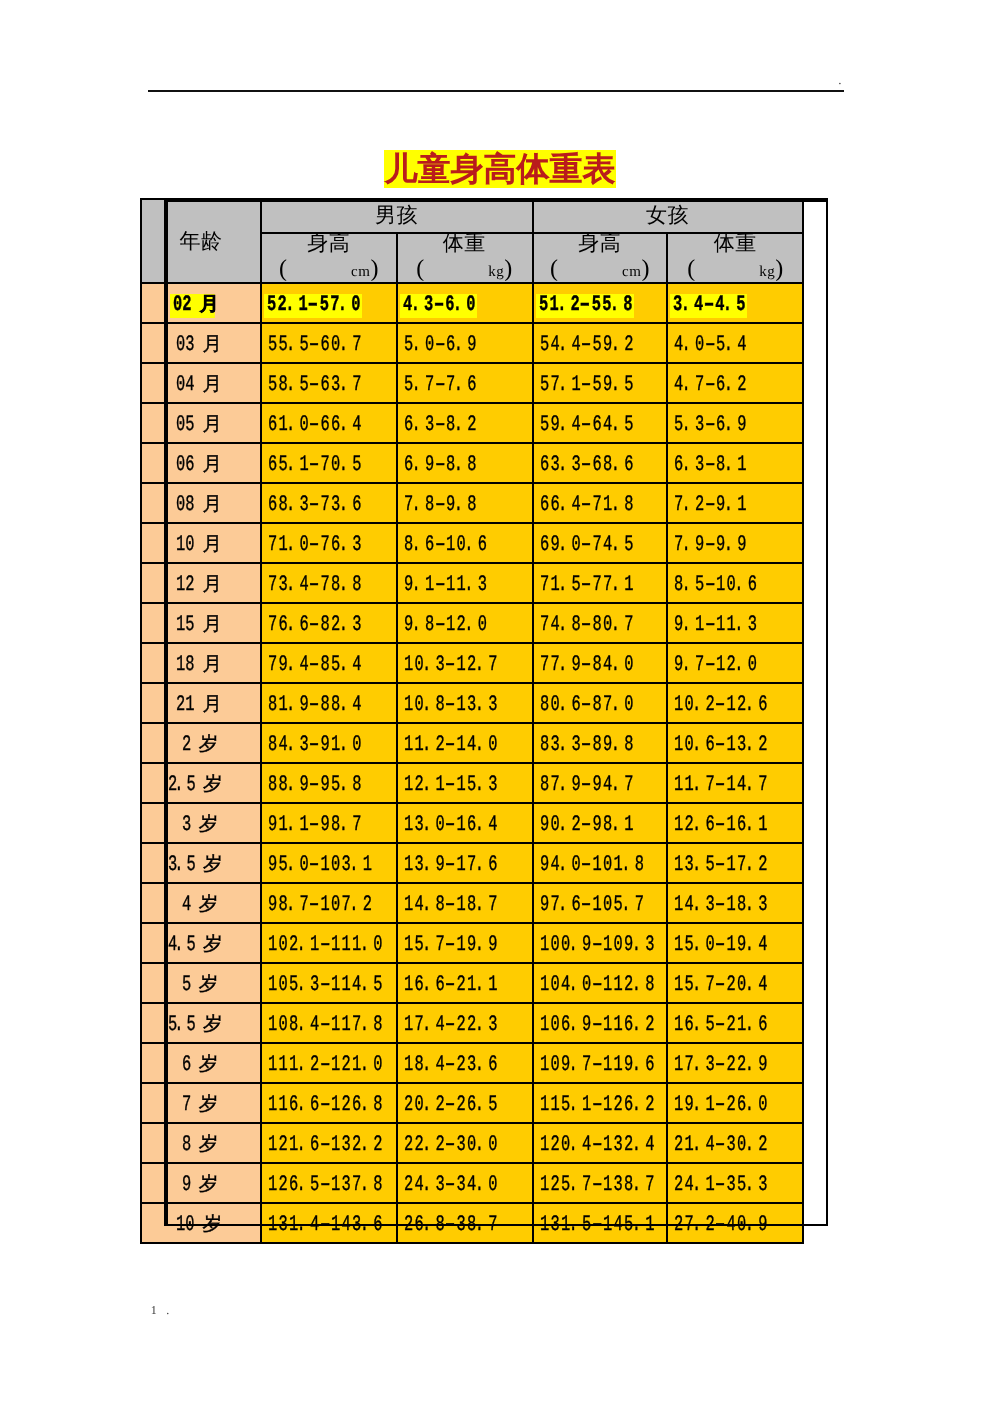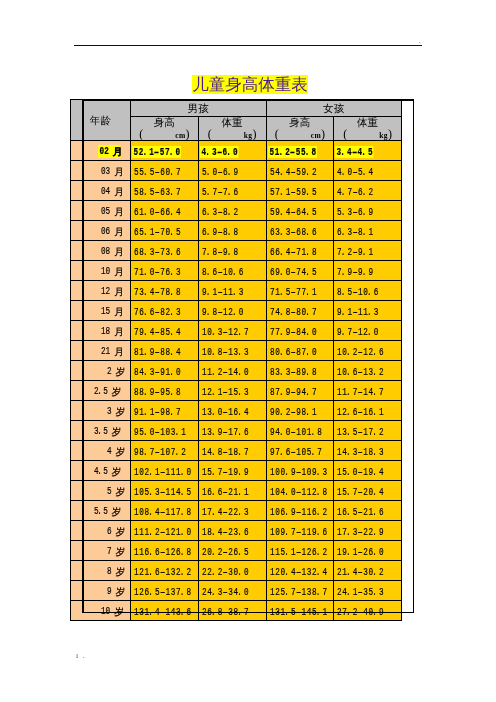--- a/index.html
+++ b/index.html
@@ -6,43 +6,43 @@
   body{width:496px;height:702px;background:#ffffff;overflow:hidden;
        font-family:"Liberation Serif",serif;}
   .page{position:relative;width:496px;height:702px;}
 
   
   .hrule{position:absolute;left:73.7px;top:44.8px;width:348.4px;height:1.2px;background:#111;}
   .hrule-mark{position:absolute;left:419.2px;top:38.5px;font-size:5.5px;line-height:5.5px;color:#222;font-family:"Liberation Serif",serif;}
 
   
   .title{position:absolute;left:2px;top:74.6px;width:496px;text-align:center;line-height:19px;}
-  .title span{background:#ffff00;color:#4c1d95;font-weight:normal;font-size:16.5px;
+  .title span{background:#ffff00;color:#b91c1c;font-weight:bold;font-size:16.5px;
               font-family:"Liberation Serif",serif;padding:0 0.5px;}
 
   
   table.data{position:absolute;left:70px;top:99px;border-collapse:collapse;
              table-layout:fixed;width:332px;}
   table.data td{border:1.1px solid #000;padding:0;font-weight:normal;color:#000;
                 font-family:"Liberation Mono",monospace;vertical-align:middle;}
   .tblwrap{position:absolute;left:82px;top:99px;width:332px;height:514px;
            box-sizing:border-box;border:2px solid #000;border-bottom-width:1.3px;
            border-right-width:1.7px;pointer-events:none;}
 
   table.data td.hdr{background:#c0c0c0;text-align:center;font-family:"Liberation Serif",serif;
        font-size:10.5px;line-height:1;}
   table.data td.hdr.h1{height:16px;}
   table.data td.hdr.h2{height:15px;}
   .hdr .cjk{letter-spacing:0.2px;}
   .hdr .cjk,.hdr .par,.hdr .ltr{position:relative;top:1.5px;}
   .hdr.h2 .cjk,.hdr.h2 .par,.hdr.h2 .ltr{top:0.8px;}
   .hdr .par{font-size:12px;}
-  .hdr .ltr{font-size:7.5px;font-weight:bold;letter-spacing:0.3px;padding-left:32px;}
-
-  table.data td.agecell{background:#fccb97;height:19px;text-align:right;padding-left:3.7px;}
+  .hdr .ltr{font-size:7.5px;font-weight:normal;letter-spacing:0.3px;padding-left:32px;}
+
+  table.data td.agecell{background:#fccb97;height:19px;text-align:center;padding-left:3.7px;}
   table.data td.valcell{background:#ffcc00;height:19px;text-align:left;padding-left:3.2px;}
 
   
   .sc{display:inline-block;font-family:"Liberation Mono",monospace;font-size:11px;
       line-height:12px;white-space:pre;letter-spacing:0.9px;
       transform:scaleX(0.70);transform-origin:0 50%;vertical-align:middle;position:relative;top:1.6px;
       -webkit-text-stroke:0.2px #000;}
   .sc .dot{position:relative;left:-2.1px;}
   .sc .dash{display:inline-block;transform:scaleX(1.8);transform-origin:50% 50%;}
   .sc.age{letter-spacing:0px;}

